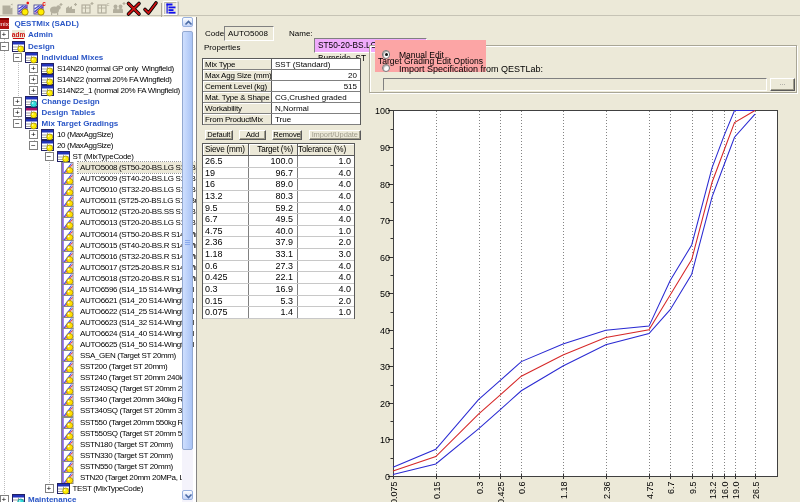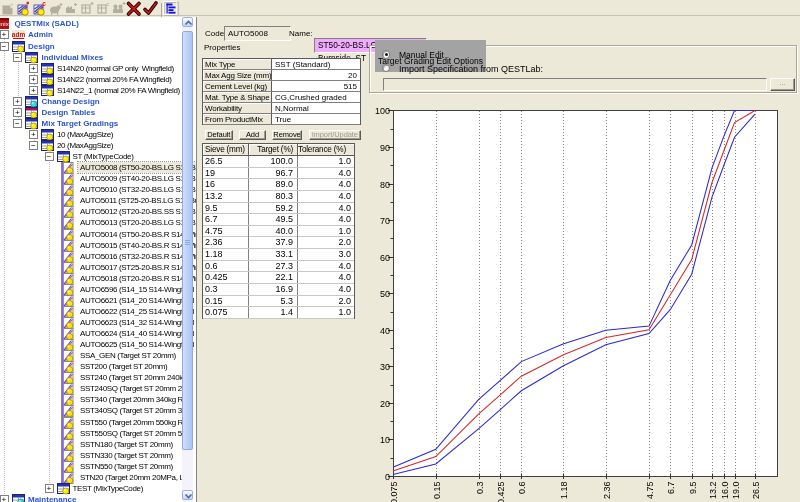--- a/index.html
+++ b/index.html
@@ -40,21 +40,21 @@
 .sh1 { left:0; width:46px; padding-left:2px; }
 .sh2 { left:46px; width:49px; text-align:right; padding-right:4px; }
 .sh3 { left:95px; width:56px; text-align:left; padding-right:3px; border-right:none!important; }
 .srow { position:absolute; left:0; width:151px; height:11.64px; border-bottom:1px solid #c8c8c8; }
 .srow div { position:absolute; top:0; height:10.7px; line-height:11.5px; font-size:9px; }
 .sc1 { left:0; width:46px; border-right:1px solid #808080; padding-left:2px; }
 .sc2 { left:46px; width:49px; border-right:1px solid #808080; text-align:right; padding-right:4px; }
 .sc3 { left:95px; width:56px; text-align:right; padding-right:3px; }
 #gbox { position:absolute; left:369px; top:45px; width:428px; height:48px;
   border:1px solid #a9a696; box-shadow:inset 1px 1px 0 #fff, 1px 1px 0 #fff; }
-#gboxlab { position:absolute; left:375px; top:40px; background:#a3a3a3; padding:16px 3px; height:10px; line-height:10px; font-size:8.5px; }
+#gboxlab { position:absolute; left:375px; top:40px; background:#fca5a5; padding:16px 3px; height:10px; line-height:10px; font-size:8.5px; }
 .radio { position:absolute; width:8.5px; height:8.5px; border-radius:50%; background:#fff;
   border:1px solid #777; box-shadow:inset 1px 1px 1px #aaa; }
 .rdot { position:absolute; left:2.2px; top:2.2px; width:3.2px; height:3.2px; border-radius:50%; background:#111; }
 #chart { position:absolute; left:0; top:0; }
 #chart text { font-family:"Liberation Sans",sans-serif; }
 </style></head>
 <body>
 <div id="toolbar"><svg width="800" height="20" viewBox="0 0 800 20">
 <g transform="translate(1.5,3.5)" fill="#b3af9e">
  <path d="M1 2 h8 v3 l2 -1 v7 h-10 z M9 1 l2 -1 v2 z"></path>
@@ -562,21 +562,21 @@
  <div class="sbtn" style="top:472px">
         <svg width="9" height="6" viewBox="0 0 9 6">
           <path d="M1.5 1.5 L4.5 4.5 L7.5 1.5" stroke="#4a6aa5" stroke-width="1.6" fill="none"></path>
         </svg>
       </div>
 </div>
 </div>
 <div id="vline"></div>
 <div id="rpanel"></div>
 <div class="lab" style="left:205px;top:29px">Code:</div>
-<div class="field" style="left:224px;top:26px;width:67px;background:#ece9d8">AUTO5008</div>
+<div class="field" style="left:224px;top:26px;width:50px;background:#ece9d8">AUTO5008</div>
 <div class="lab" style="left:289px;top:29px">Name:</div>
 <div class="field" style="left:314px;top:38px;width:113px;background:#f0abfc;font-size:8.3px">ST50-20-BS.LG S11-Burnside, ST</div>
 <div class="lab" style="left:204px;top:43px">Properties</div>
 <div id="ptab">
 <div class="prow" style="top:0.00px">
       <div class="pk">Mix Type</div>
       <div class="pv" style="text-align:left">SST (Standard)</div>
     </div>
 <div class="prow" style="top:11.08px">
       <div class="pk">Max Agg Size (mm)</div>

